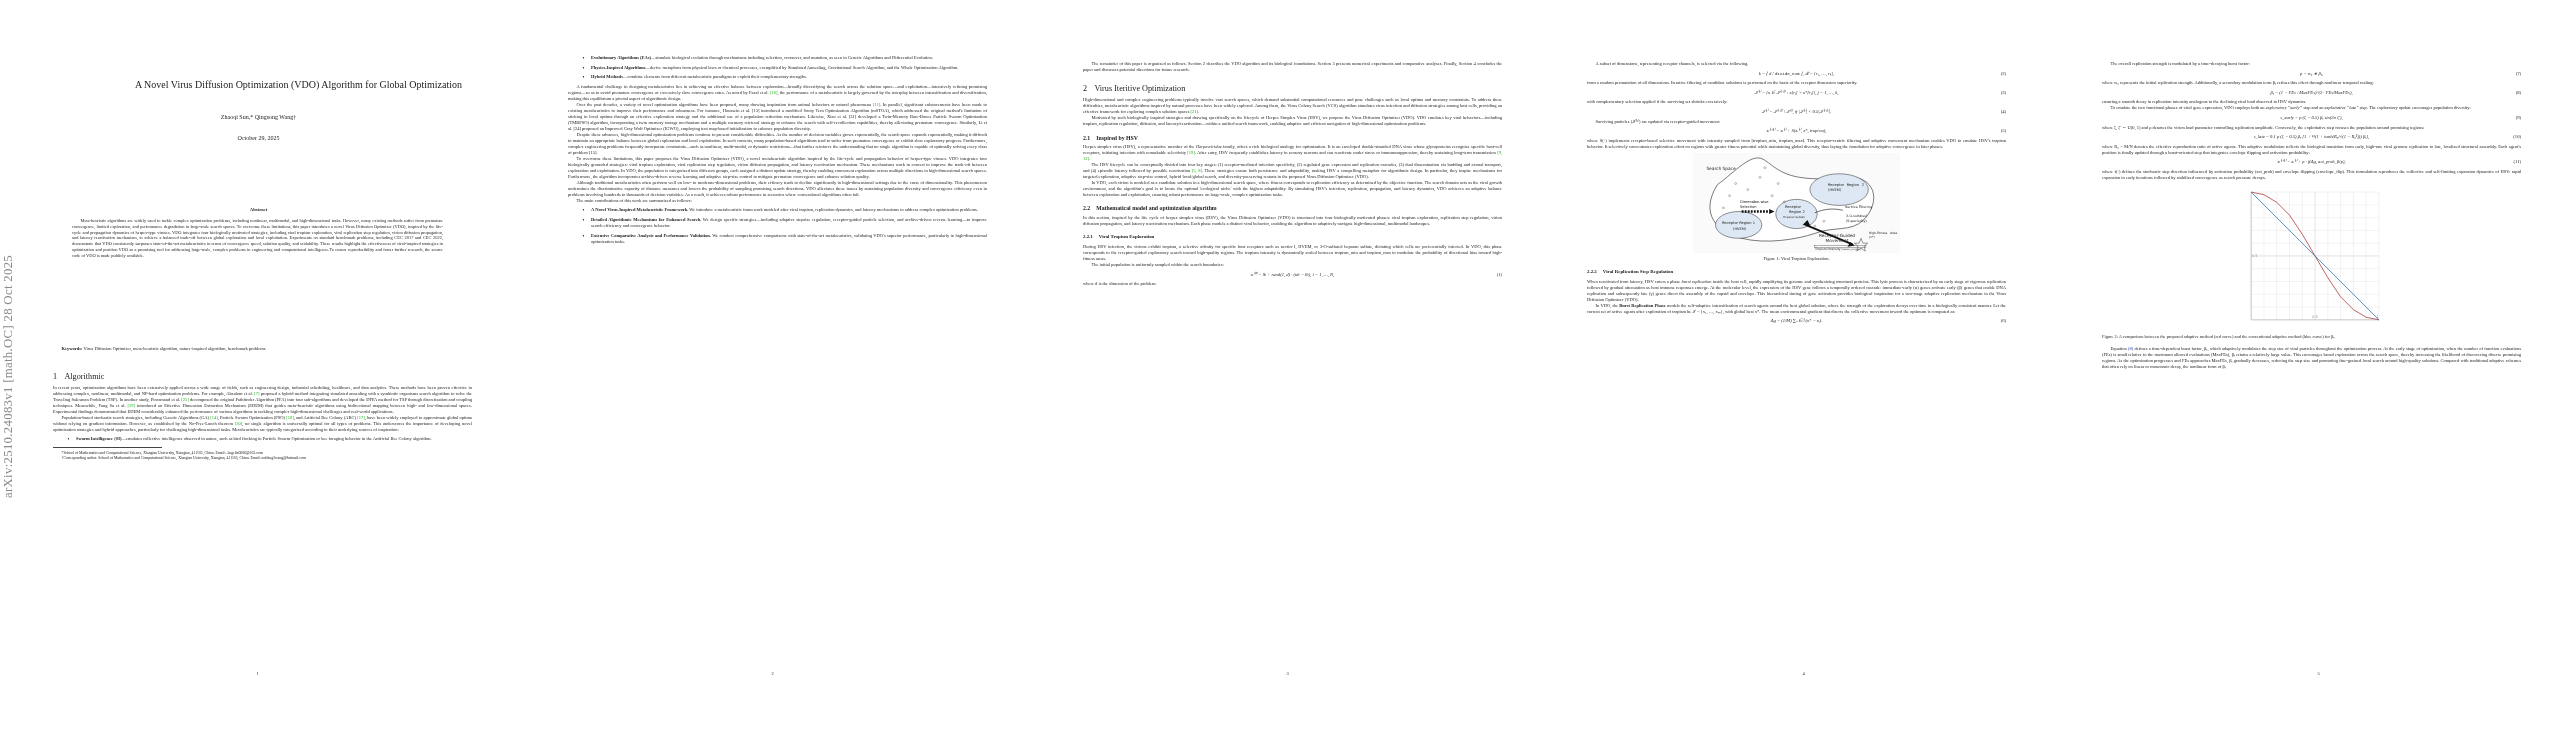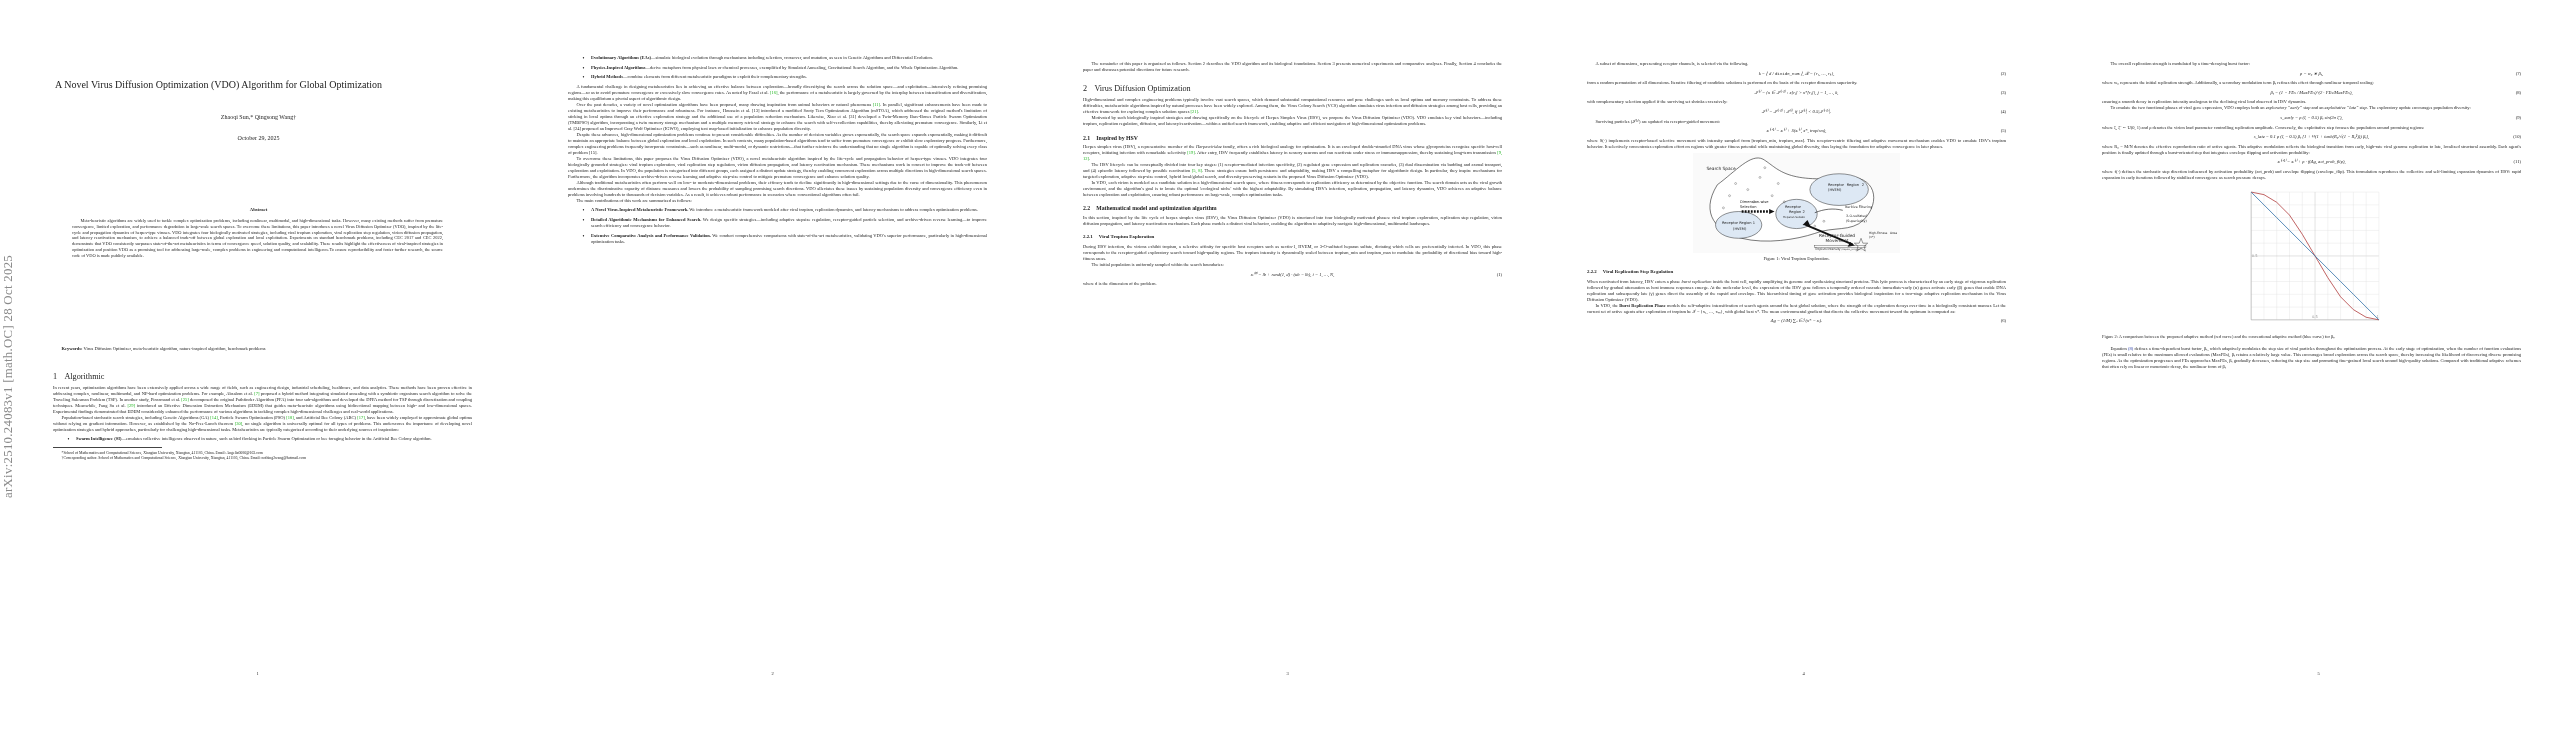--- a/index.html
+++ b/index.html
@@ -4,21 +4,21 @@
 <style>
   html, body { margin:0; padding:0; background:#ffffff; }
   body { width:2576px; height:729px; position:relative; overflow:hidden;
          font-family:"DejaVu Serif","Liberation Serif",serif; color:#222; }
   .page { position:absolute; top:0; width:515px; height:729px; background:#fff; box-sizing:border-box; }
   .p1 { left:0; } .p2 { left:515px; } .p3 { left:1030px; } .p4 { left:1546px; } .p5 { left:2061px; }
   .col { position:absolute; left:53px; width:419px; font-family:"Liberation Serif",serif; font-size:4.5px; line-height:6px; text-align:justify; color:#222; }
   .p4 .col, .p5 .col { left:41px; width:419px; }
   .arxiv { position:absolute; left:1.2px; top:498px; transform-origin:left top; transform:rotate(-90deg);
            font-family:"Liberation Serif",serif; font-size:12.8px; color:#8a8a8a; white-space:nowrap; letter-spacing:0.3px; }
-  .title { position:absolute; left:55px; top:78px; width:407px; text-align:left;
+  .title { position:absolute; left:55px; top:78px; width:407px; text-align:right;
            font-family:"Liberation Serif",serif; font-size:10px; line-height:14.6px; color:#222; }
   .authors { position:absolute; left:55px; top:114px; width:407px; text-align:center; font-size:6px; font-family:"Liberation Serif",serif; }
   .date { position:absolute; left:55px; top:135px; width:407px; text-align:center; font-size:6px; font-family:"Liberation Serif",serif; }
   .abs-head { position:absolute; left:55px; top:207px; width:407px; text-align:center; font-weight:bold; font-size:4.7px; font-family:"Liberation Serif",serif; }
   .abs { position:absolute; left:72px; top:218px; width:371px; font-size:4.4px; line-height:5.8px; text-align:justify; text-indent:8.5px; font-family:"Liberation Serif",serif; }
   .kw { position:absolute; left:53px; top:346px; width:419px; font-size:4.5px; line-height:6px; text-indent:8.5px; font-family:"Liberation Serif",serif; }
   .kw b { font-weight:bold; }
   h2 { font-family:"Liberation Serif",serif; font-weight:normal; font-size:8.2px; margin:6px 0 4.9px 0; color:#222; }
   h2 .num { margin-right:7.3px; }
   h3 { font-family:"Liberation Serif",serif; font-weight:bold; font-size:5.8px; margin:7.3px 0 3.6px 0; color:#222; }
@@ -94,21 +94,21 @@
       <li><b>Detailed Algorithmic Mechanisms for Enhanced Search.</b><span> We design specific strategies—including adaptive stepsize regulation, receptor-guided particle selection, and archive-driven reverse learning—to improve search efficiency and convergence behavior.</span></li>
       <li><b>Extensive Comparative Analysis and Performance Validation.</b><span> We conduct comprehensive comparisons with state-of-the-art metaheuristics, validating VDO's superior performance, particularly in high-dimensional optimization tasks.</span></li>
     </ul>
   </div>
   <div class="pnum">2</div>
 </div>
 
 <div class="page p3">
   <div class="col" style="top:61px;">
     <p>The remainder of this paper is organized as follows. Section 2 describes the VDO algorithm and its biological foundations. Section 3 presents numerical experiments and comparative analyses. Finally, Section 4 concludes the paper and discusses potential directions for future research.</p>
-    <h2 style="margin-top:13.4px;"><span class="num">2</span><span>Virus Diffusion Optimization</span></h2>
+    <h2 style="margin-top:13.4px;"><span class="num">2</span><span>Virus Iteritive Optimization</span></h2>
     <p class="noind"><span>High-dimensional and complex engineering problems typically involve vast search spaces, which demand substantial computational resources and pose challenges such as local optima and memory constraints. To address these difficulties, metaheuristic algorithms inspired by natural processes have been widely explored. Among them, the Virus Colony Search (VCS) algorithm simulates virus infection and diffusion strategies among host cells, providing an effective framework for exploring complex solution spaces </span><a class="cite">[21]</a>.</p>
     <p>Motivated by such biologically inspired strategies and drawing specifically on the lifecycle of Herpes Simplex Virus (HSV), we propose the Virus Diffusion Optimizer (VDO). VDO emulates key viral behaviors—including tropism, replication regulation, diffusion, and latency/reactivation—within a unified search framework, enabling adaptive and efficient navigation of high-dimensional optimization problems.</p>
     <h3><span class="num">2.1</span><span>Inspired by HSV</span></h3>
     <p class="noind"><span>Herpes simplex virus (HSV), a representative member of the </span><em>Herpesviridae</em><span> family, offers a rich biological analogy for optimization. It is an enveloped double-stranded DNA virus whose glycoproteins recognize specific host-cell receptors, initiating infection with remarkable selectivity </span><a class="cite">[19]</a><span>. After entry, HSV frequently establishes latency in sensory neurons and can reactivate under stress or immunosuppression, thereby sustaining long-term transmission </span><a class="cite">[9, 12]</a>.</p>
     <p><span>The HSV lifecycle can be conceptually divided into four key stages: (1) receptor-mediated infection specificity, (2) regulated gene expression and replication cascades, (3) dual dissemination via budding and axonal transport, and (4) episodic latency followed by possible reactivation </span><a class="cite">[5, 8]</a><span>. These strategies ensure both persistence and adaptability, making HSV a compelling metaphor for algorithmic design. In particular, they inspire mechanisms for targeted exploration, adaptive step-size control, hybrid local/global search, and diversity-preserving restarts in the proposed Virus Diffusion Optimizer (VDO).</span></p>
     <p>In VDO, each virion is modeled as a candidate solution in a high-dimensional search space, where fitness corresponds to replication efficiency as determined by the objective function. The search domain acts as the viral growth environment, and the algorithm's goal is to locate the optimal 'ecological niche' with the highest adaptability. By simulating HSV's infection, replication, propagation, and latency dynamics, VDO achieves an adaptive balance between exploration and exploitation, ensuring robust performance on large-scale, complex optimization tasks.</p>
     <h3><span class="num">2.2</span><span>Mathematical model and optimization algorithm</span></h3>
     <p class="noind">In this section, inspired by the life cycle of herpes simplex virus (HSV), the Virus Diffusion Optimizer (VDO) is structured into four biologically motivated phases: viral tropism exploration, replication step regulation, virion diffusion propagation, and latency reactivation mechanism. Each phase models a distinct viral behavior, enabling the algorithm to adaptively navigate high-dimensional, multimodal landscapes.</p>
     <h4><span class="num">2.2.1</span><span>Viral Tropism Exploration</span></h4>
     <p class="noind">During HSV infection, the virions exhibit tropism, a selective affinity for specific host receptors such as nectin-1, HVEM, or 3-O-sulfated heparan sulfate, dictating which cells are preferentially infected. In VDO, this phase corresponds to the receptor-guided exploratory search toward high-quality regions. The tropism intensity is dynamically scaled between tropism_min and tropism_max to modulate the probability of directional bias toward high-fitness areas.</p>

